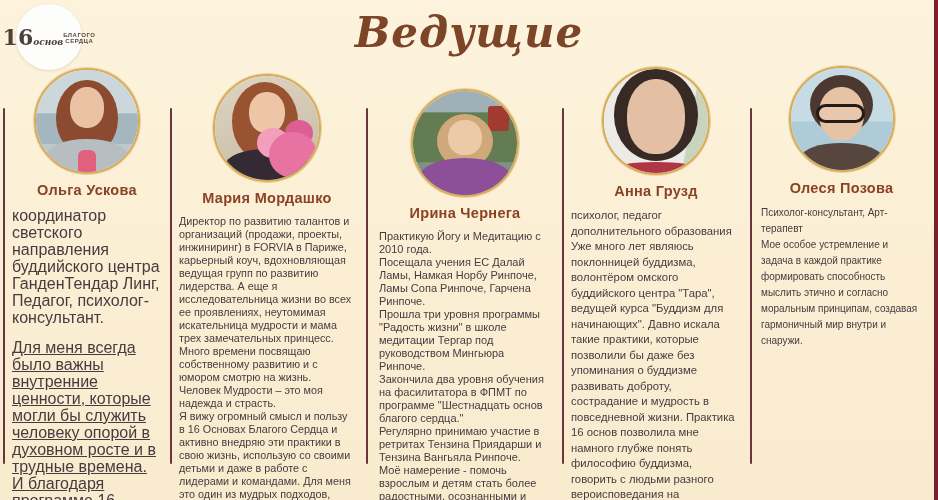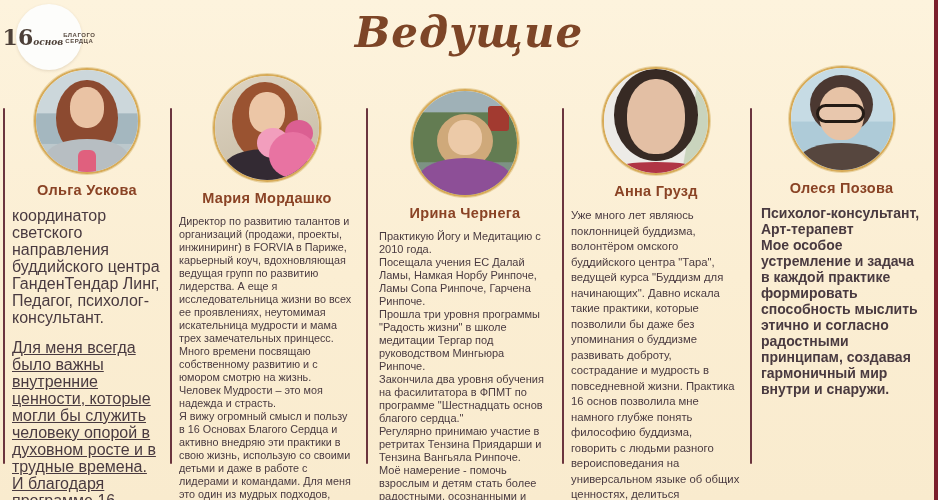--- a/index.html
+++ b/index.html
@@ -82,21 +82,21 @@
   
   .name{margin-top:8px;text-align:center;font-weight:bold;font-size:14.5px;
         color:#8a4325;letter-spacing:.3px;white-space:nowrap;}
   .bio{margin-top:9px;color:#493a40;}
   .bio div{margin:0;}
   .col-1 .bio{font-size:16px;line-height:17px;}
   .col-1 .bio div + div{margin-top:13px;text-decoration:underline;}
   .col-2 .bio{font-size:10.8px;line-height:13px;}
   .col-3 .bio{font-size:11px;line-height:13px;}
   .col-4 .bio{font-size:11.3px;line-height:15.5px;}
-  .col-5 .bio{font-size:14px;line-height:16px;font-weight:bold;}
+  .col-5 .bio{font-size:10px;line-height:16px;}
 </style>
 </head>
 <body>
 
 <div class="logo">
   <div class="l-main"><span class="l-num">16</span><span class="l-word">основ</span></div>
   <div class="l-sub">благого сердца</div>
   <svg width="36" height="10" viewBox="0 0 36 10">
     <path d="M2 7 Q4 2 6 6 T10 5 Q12 1 14 6 T18 4 Q21 2 22 6 T27 5 Q30 1 33 6" fill="none" stroke="#c09a4a" stroke-width="1.1" stroke-linecap="round"></path>
   </svg>
@@ -162,30 +162,31 @@
 
 <div class="col col-4">
   <div class="photo p4" aria-label="Женщина с тёмными волосами крупным планом">
     <div class="ph-bg"></div>
     <div class="ph-hair"></div>
     <div class="ph-face"></div>
     <div class="ph-torso"></div>
   </div>
   <div class="name">Анна Грузд</div>
   <div class="bio">
+    <div>психолог, педагог дополнительного образования</div>
     <div>Уже много лет являюсь поклонницей буддизма, волонтёром омского буддийского центра "Тара", ведущей курса "Буддизм для начинающих". Давно искала такие практики, которые позволили бы даже без упоминания о буддизме развивать доброту, сострадание и мудрость в повседневной жизни. Практика 16 основ позволила мне намного глубже понять философию буддизма, говорить с людьми разного вероисповедания на универсальном языке об общих ценностях, делиться открытиями и вдохнвдохновляться чужими успехами в практике. Мечтаю стать достойным фасилитатором 16 основ.</div>
   </div>
 </div>
 
 <div class="col col-5">
   <div class="photo p5" aria-label="Женщина с короткой стрижкой в больших очках на фоне моря">
     <div class="ph-bg"></div>
     <div class="ph-hair"></div>
     <div class="ph-face"></div>
     <div class="ph-torso"></div>
     <div class="ph-x2"></div>
   </div>
   <div class="name">Олеся Позова</div>
   <div class="bio">
     <div>Психолог-консультант, Арт-терапевт</div>
-    <div>Мое особое устремление и задача в каждой практике формировать способность мыслить этично и согласно радостными принципам, создавая гармоничный мир внутри и снаружи.</div>
+    <div>Мое особое устремление и задача в каждой практике формировать способность мыслить этично и согласно моральным принципам, создавая гармоничный мир внутри и снаружи.</div>
   </div>
 </div>
 
 </body></html>

